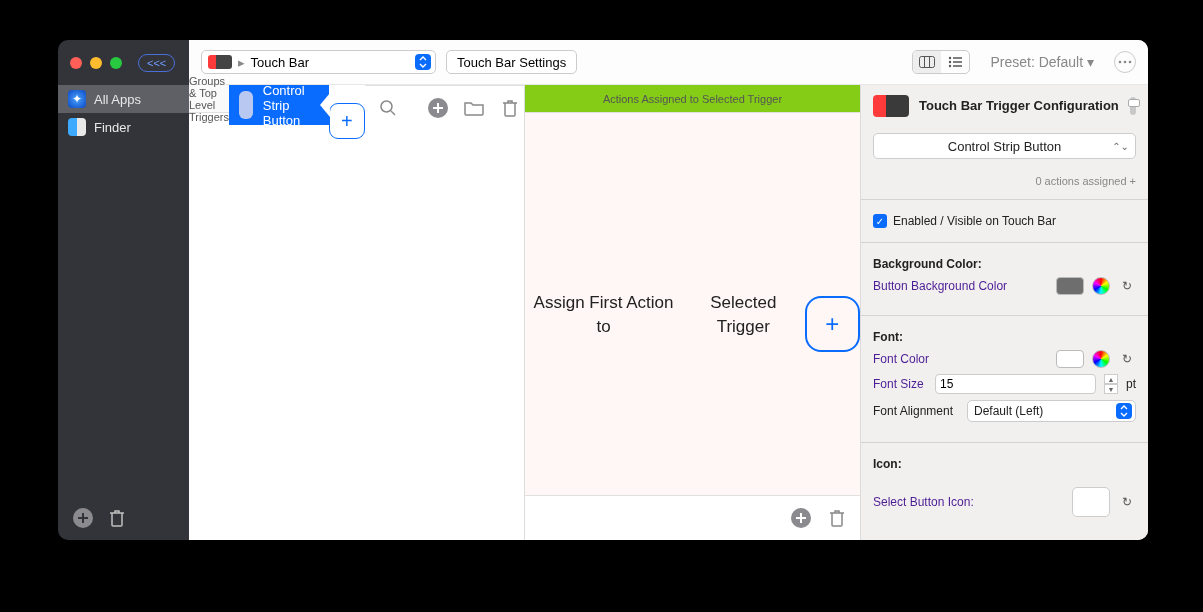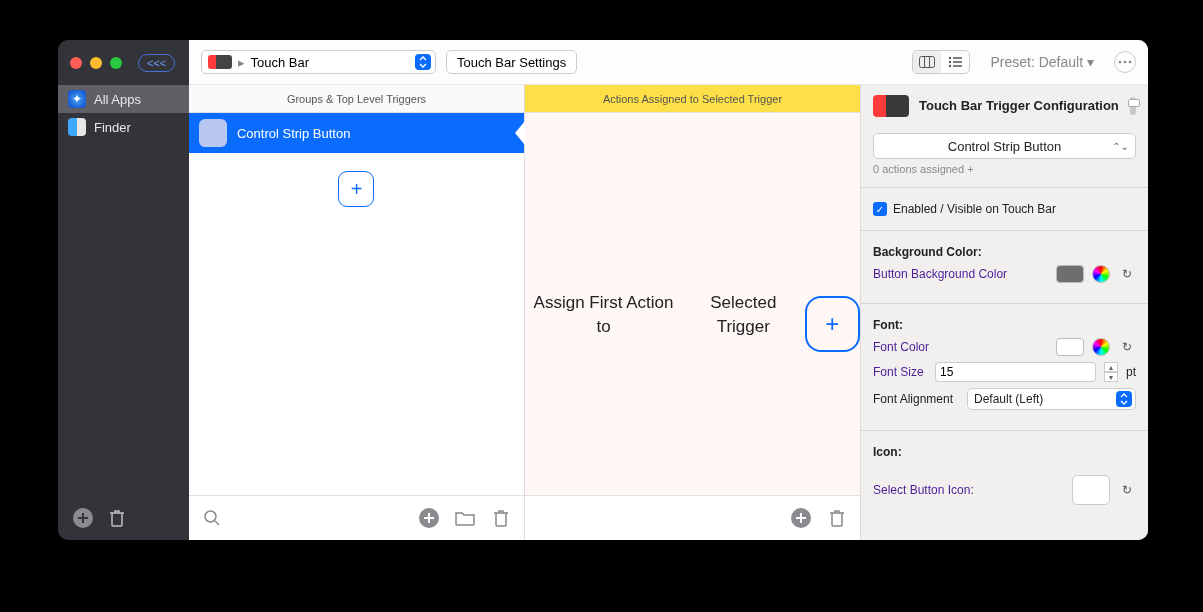--- a/index.html
+++ b/index.html
@@ -27,21 +27,21 @@
   .combo .tbicon { width: 24px; height: 14px; border-radius: 3px; background: linear-gradient(90deg, #ff3a3a 33%, #444 33% 66%, #444 66%); }
   .combo .caret { width: 16px; height: 16px; border-radius: 4px; background: #0a6cff; display: flex; align-items: center; justify-content: center; color: #fff; margin-left: 100px; }
   .tb-btn { background: #fff; border: 1px solid #ccc; border-radius: 5px; height: 24px; padding: 0 10px; font-size: 13px; display: flex; align-items: center; }
   .seg { margin-left: auto; display: flex; border: 1px solid #ccc; border-radius: 5px; overflow: hidden; height: 24px; }
   .seg div { width: 28px; display: flex; align-items: center; justify-content: center; color: #444; }
   .seg div.active { background: #eee; }
   .preset { color: #888; font-size: 14px; margin-left: 10px; }
   .gear { width: 22px; height: 22px; border: 1px solid #ccc; border-radius: 50%; display: flex; align-items: center; justify-content: center; color: #888; margin-left: 10px; }
   .cols { flex: 1; display: flex; min-height: 0; }
   
-  .col1 { width: 336px; display: flex; flex-direction: column; border-right: 1px solid #dcdcdc; }
+  .col1 { width: 336px; display: flex; flex-direction: row; border-right: 1px solid #dcdcdc; }
   .colhead { height: 28px; font-size: 11px; color: #555; display: flex; align-items: center; justify-content: center; border-bottom: 1px solid #e0e0e0; background: #fafafa; }
   .trigger-row { height: 40px; background: #0a6cff; color: #fff; display: flex; align-items: center; gap: 10px; padding: 0 10px; font-size: 13px; position: relative; }
   .trigger-row::after { content: ""; position: absolute; right: -1px; top: 50%; transform: translateY(-50%); border-right: 10px solid #fff; border-top: 12px solid transparent; border-bottom: 12px solid transparent; }
   .trigger-sq { width: 28px; height: 28px; border-radius: 6px; background: #b8c8f0; }
   .addbtn { width: 36px; height: 36px; border: 1.5px solid #0a6cff; border-radius: 9px; display: flex; align-items: center; justify-content: center; color: #0a6cff; font-size: 20px; margin: 18px auto 0; font-weight: 300; }
   .col1 .body { flex: 1; }
   .col-bottombar { height: 45px; border-top: 1px solid #e0e0e0; display: flex; align-items: center; padding: 0 12px; gap: 14px; color: #666; }
   .col-bottombar .spacer { flex: 1; }
   .iconbtn { width: 22px; height: 22px; display: flex; align-items: center; justify-content: center; }
   
@@ -52,21 +52,21 @@
   
   .col3 { flex: 1; background: #f2f0ef; overflow-y: auto; font-size: 12px; color: #222; }
   .insp-top { display: flex; align-items: center; padding: 10px 12px; gap: 10px; }
   .insp-top .tbicon { width: 36px; height: 22px; border-radius: 4px; background: linear-gradient(90deg, #ff3a3a 35%, #3a3a3a 35%); }
   .insp-title { font-size: 13px; font-weight: 700; line-height: 1.25; }
   .insp-vslider { width: 6px; height: 18px; background: #c8c8c8; border-radius: 3px; margin-left: auto; position: relative; }
   .insp-vslider::after { content: ""; position: absolute; left: -2px; top: 2px; width: 10px; height: 6px; background: #fff; border: 1px solid #aaa; border-radius: 2px; }
   .insp-row { padding: 6px 12px; }
   .dropdown { background: #fff; border: 1px solid #ccc; border-radius: 5px; height: 26px; display: flex; align-items: center; justify-content: center; position: relative; font-size: 13px; }
   .dropdown .dd-caret { position: absolute; right: 6px; color: #666; font-size: 10px; }
-  .subtext { text-align: left; font-size: 11px; color: #888; margin-top: 4px; }
+  .subtext { text-align: right; font-size: 11px; color: #888; margin-top: 16px; }
   .divider { height: 1px; background: #d6d4d2; margin: 6px 0; }
   .insp-section { padding: 8px 12px; }
   .sec-label { font-weight: 700; font-size: 12px; margin-bottom: 6px; }
   .chk { display: flex; align-items: center; gap: 6px; }
   .chkbox { width: 14px; height: 14px; background: #0a6cff; border-radius: 3px; color: #fff; display: flex; align-items: center; justify-content: center; font-size: 10px; }
   .proprow { display: flex; align-items: center; gap: 8px; margin-bottom: 6px; }
   .proprow .lbl { flex: 1; font-size: 12px; color: #4c1d95; }
   .swatch { width: 28px; height: 18px; border-radius: 4px; border: 1px solid #bbb; }
   .colorwheel { width: 18px; height: 18px; border-radius: 50%; background: conic-gradient(red, yellow, lime, cyan, blue, magenta, red); border: 1px solid #bbb; }
   .reset { width: 18px; height: 18px; display: flex; align-items: center; justify-content: center; color: #555; }
@@ -189,21 +189,21 @@
           </div>
           <div class="iconbtn">
             <svg width="18" height="20" viewBox="0 0 18 20">
                 <path d="M2 5h14M4 5v12a1 1 0 001 1h8a1 1 0 001-1V5M7 5V3h4v2" fill="none" stroke="#888" stroke-width="1.5"></path>
               </svg>
           </div>
         </div>
       </div>
 
       <div class="col2">
-        <div class="colhead" style="background:#fde047">Actions Assigned to Selected Trigger</div>
+        <div class="colhead" style="background:#84cc16">Actions Assigned to Selected Trigger</div>
         <div class="body">
           <div class="assign-text">Assign First Action to</div>
           <div class="assign-text">Selected Trigger</div>
           <div class="bigadd">+</div>
         </div>
         <div class="col-bottombar" style="background:#fff">
           <div class="spacer"></div>
           <div class="iconbtn">
             <svg width="22" height="22" viewBox="0 0 22 22">
                 <circle cx="11" cy="11" r="10" fill="#8a8a8f"></circle>

